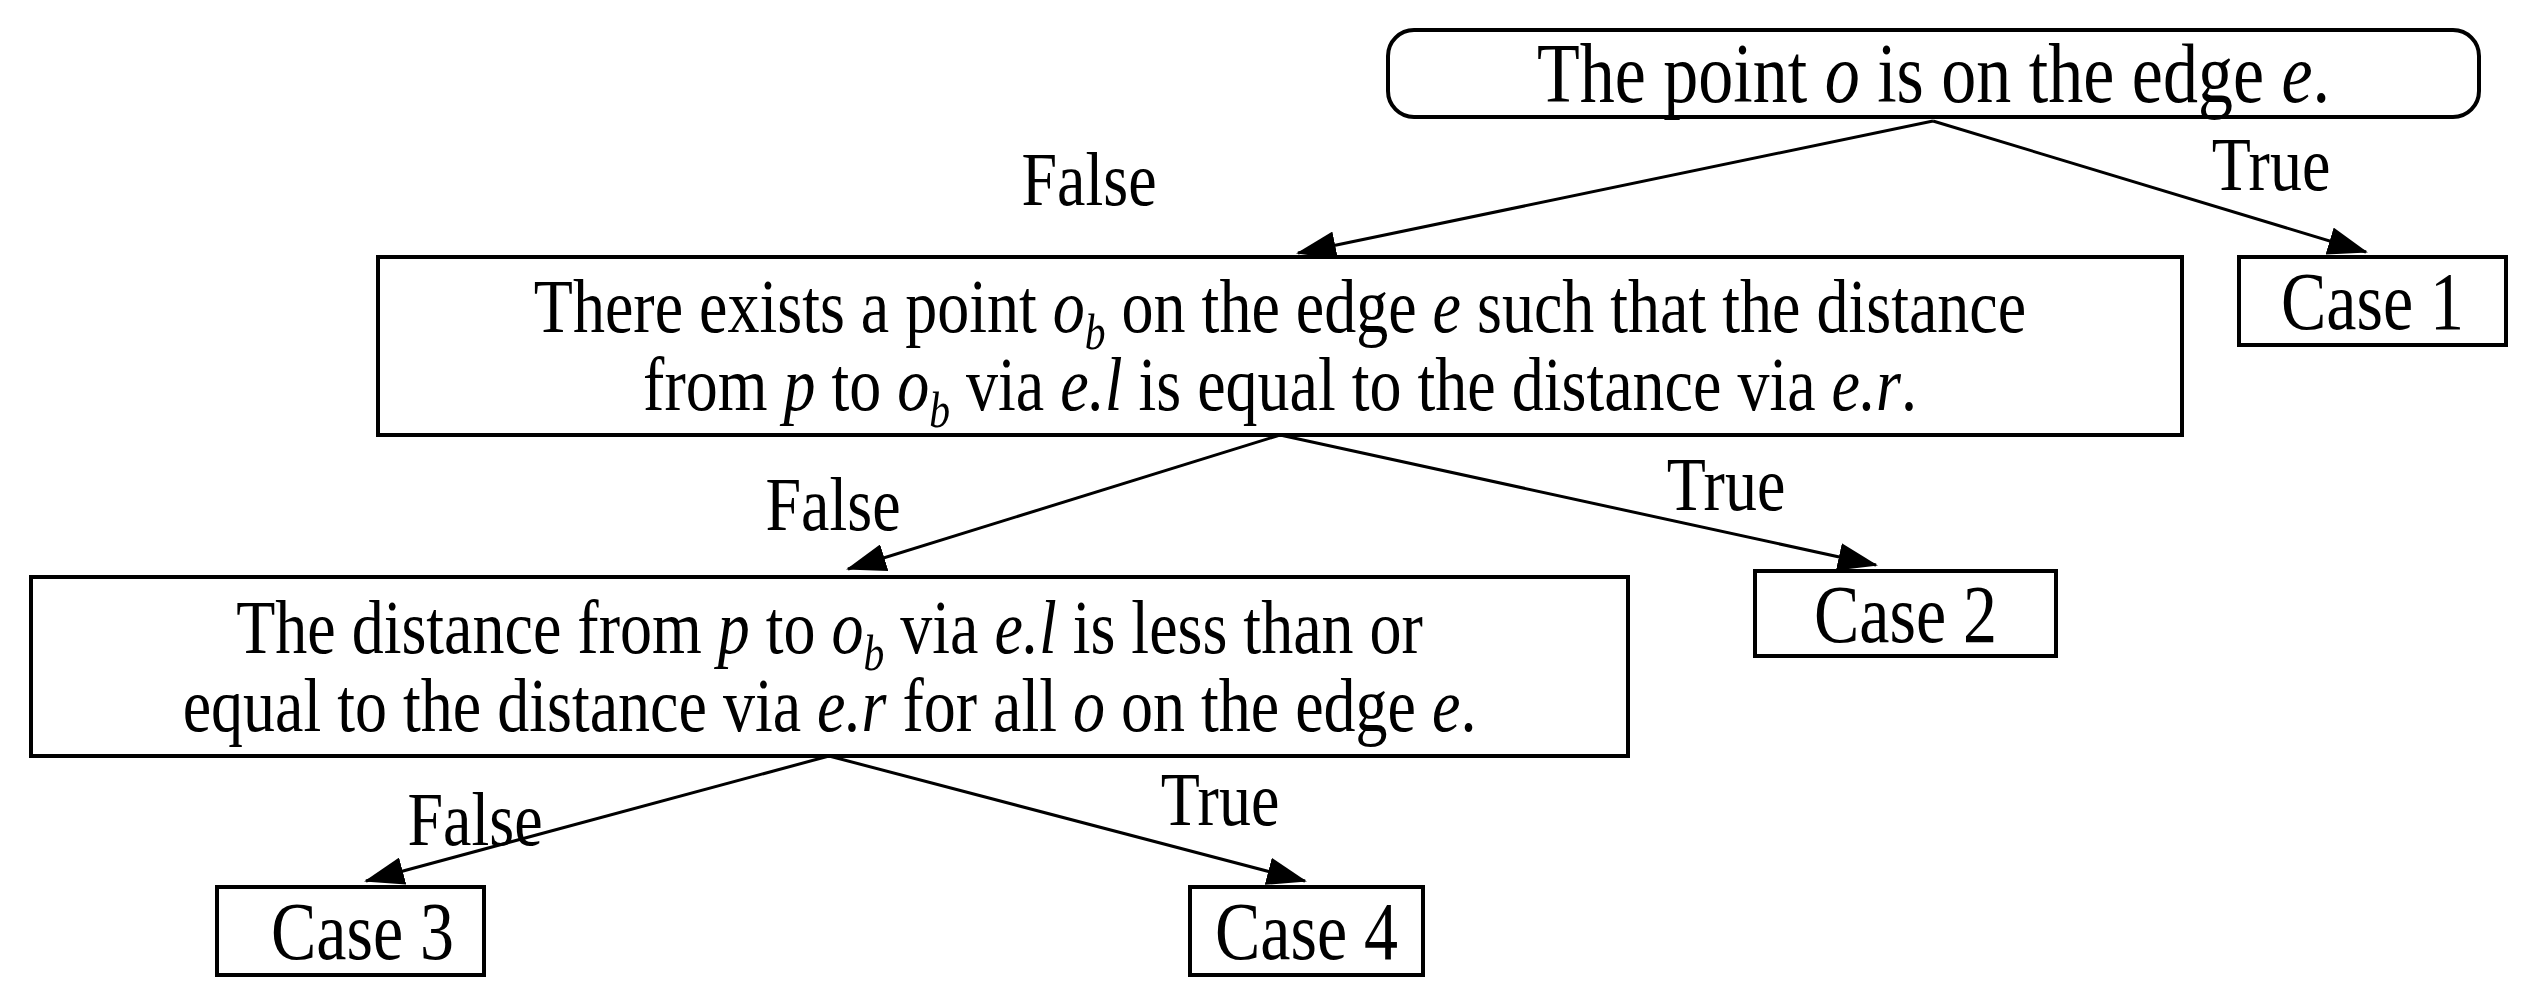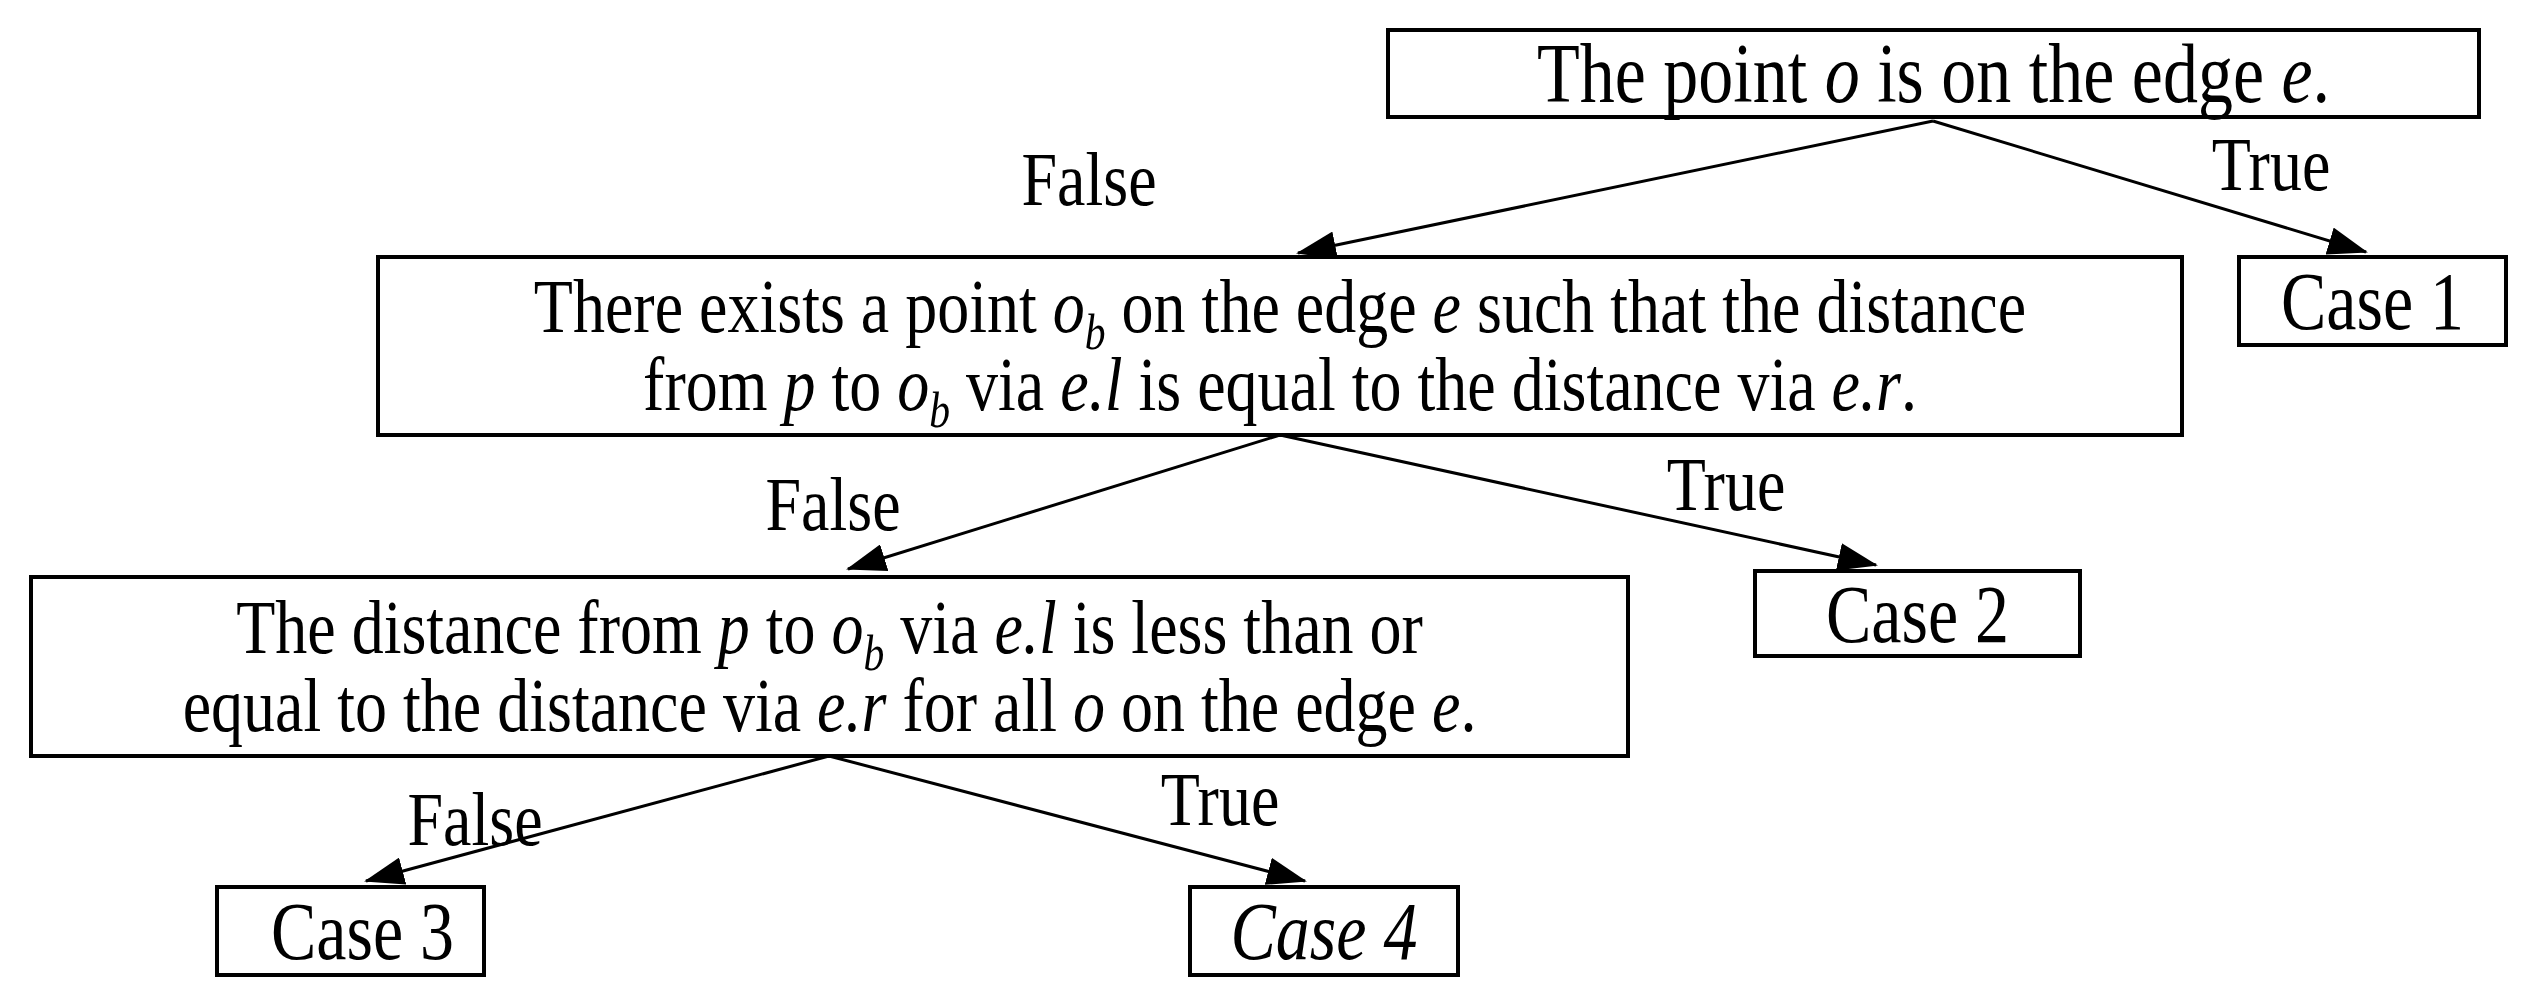--- a/index.html
+++ b/index.html
@@ -54,47 +54,47 @@
       </marker>
     </defs>
     <line x1="1933" y1="121" x2="1298" y2="253" marker-end="url(#ah)"></line>
     <line x1="1933" y1="121" x2="2366" y2="252" marker-end="url(#ah)"></line>
     <line x1="1280" y1="435" x2="848" y2="569" marker-end="url(#ah)"></line>
     <line x1="1280" y1="435" x2="1876" y2="565" marker-end="url(#ah)"></line>
     <line x1="829" y1="756" x2="366" y2="881" marker-end="url(#ah)"></line>
     <line x1="829" y1="756" x2="1305" y2="881" marker-end="url(#ah)"></line>
   </svg>
 
-  <div class="node decision" id="node-root" style="left:1386px;top:28px;width:1095px;height:91px;">
+  <div class="node decision" id="node-root" style="left:1386px;top:28px;width:1095px;height:91px;border-radius:28px;">
     <div class="txt"><span>The point </span><span class="it">o</span><span> is on the edge </span><span class="it">e</span><span>.</span></div>
   </div>
 
   <div class="node decision" id="node-decision3" style="left:29px;top:575px;width:1601px;height:183px;">
     <div class="txt"><span>The distance from </span><span class="it">p</span><span> to </span><span class="it">o</span><sub class="it">b</sub><span> via </span><span class="it">e.l</span><span> is less than or</span></div>
     <div class="txt"><span>equal to the distance via </span><span class="it">e.r</span><span> for all </span><span class="it">o</span><span> on the edge </span><span class="it">e</span><span>.</span></div>
   </div>
 
   <div class="node decision" id="node-decision2" style="left:376px;top:255px;width:1808px;height:182px;">
     <div class="txt"><span>There exists a point </span><span class="it">o</span><sub class="it">b</sub><span> on the edge </span><span class="it">e</span><span> such that the distance</span></div>
     <div class="txt"><span>from </span><span class="it">p</span><span> to </span><span class="it">o</span><sub class="it">b</sub><span> via </span><span class="it">e.l</span><span> is equal to the distance via </span><span class="it">e.r</span><span>.</span></div>
   </div>
 
   <div class="node case" style="left:2237px;top:255px;width:271px;height:92px;">
     <div class="txt">Case 1</div>
   </div>
 
-  <div class="node case" style="left:1753px;top:569px;width:329px;height:89px;">
+  <div class="node case" style="left:1753px;top:569px;width:305px;height:89px;">
     <div class="txt">Case 2</div>
   </div>
 
   <div class="node case" style="left:215px;top:885px;width:271px;height:92px;padding-left:24px;">
     <div class="txt">Case 3</div>
   </div>
 
-  <div class="node case" style="left:1188px;top:885px;width:272px;height:92px;font-style:italic;">
+  <div class="node case" style="left:1188px;top:885px;width:237px;height:92px;">
     <div class="txt">Case 4</div>
   </div>
 
   <div class="branch-label" style="left:1089px;top:180px;">False</div>
   <div class="branch-label" style="left:2271px;top:165px;">True</div>
 
   <div class="branch-label" style="left:833px;top:505px;">False</div>
   <div class="branch-label" style="left:1726px;top:485px;">True</div>
 
   <div class="branch-label" style="left:475px;top:820px;">False</div>

